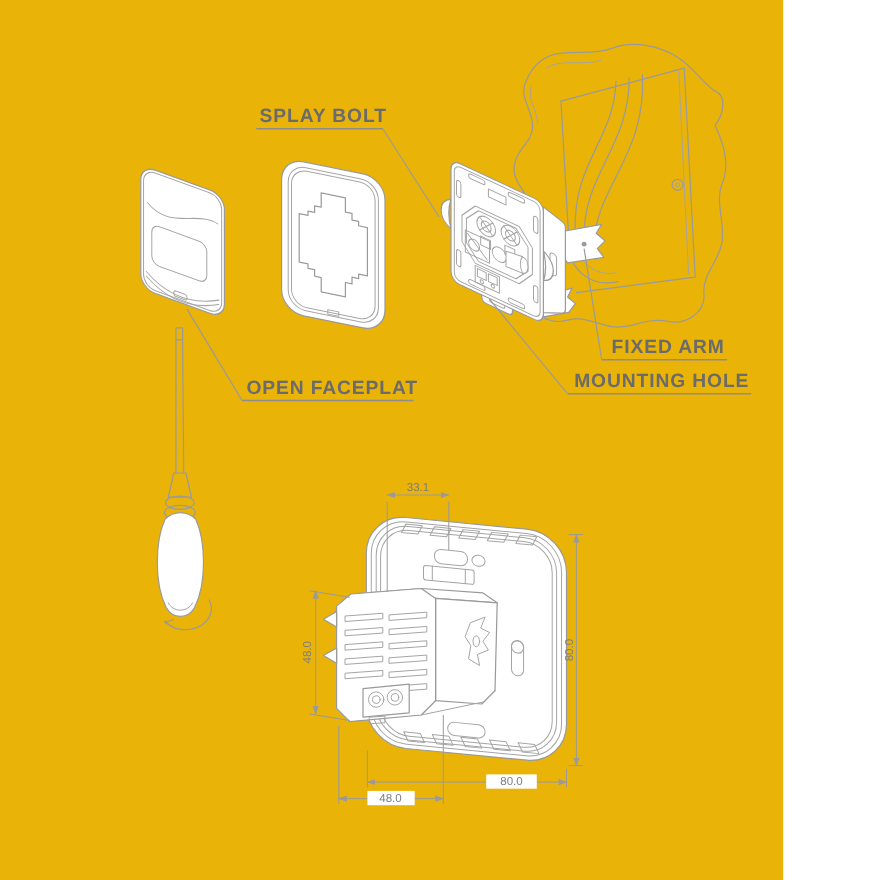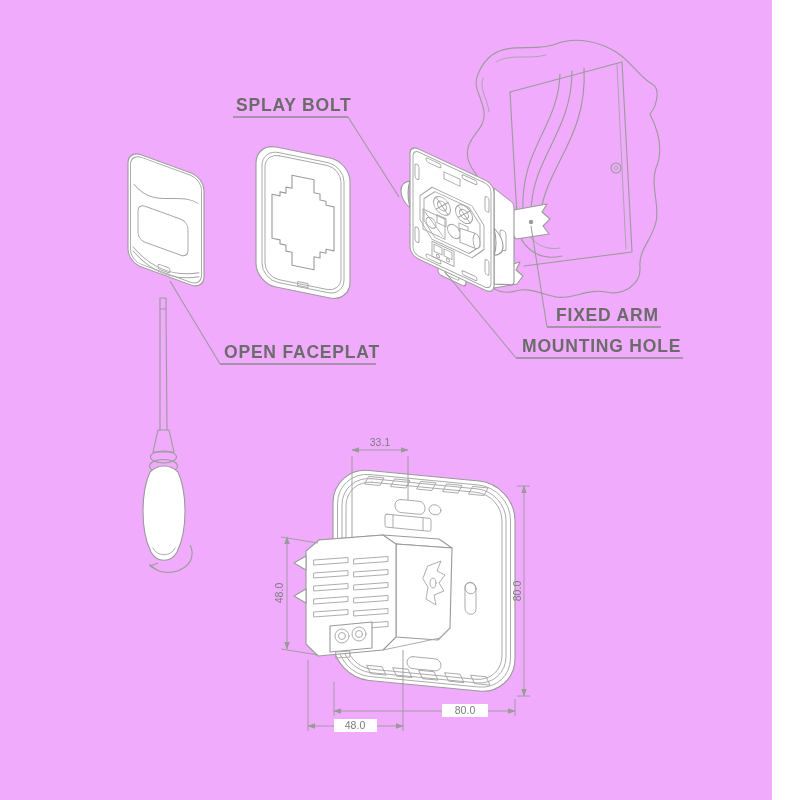--- a/index.html
+++ b/index.html
@@ -1,16 +1,16 @@
 <!DOCTYPE html>
 <html><head>
 <meta charset="utf-8">
 <style>
   html,body{margin:0;padding:0;background:#ffffff;}
-  .stage{position:relative;width:772px;height:800px;background:#f0abfc;overflow:hidden;
+  .stage{position:relative;width:712px;height:800px;background:#eab308;overflow:hidden;
          font-family:"Liberation Sans", sans-serif;}
   svg{position:absolute;left:0;top:0;}
   .ln   {fill:none;stroke:#9a9a9a;stroke-width:1.1;stroke-linecap:round;stroke-linejoin:round;}
   .lnf  {fill:#ffffff;stroke:#9a9a9a;stroke-width:1.1;stroke-linejoin:round;}
   .det  {fill:none;stroke:#a4a4a4;stroke-width:0.9;stroke-linecap:round;stroke-linejoin:round;}
   .detf {fill:#ffffff;stroke:#a4a4a4;stroke-width:0.9;stroke-linejoin:round;}
   .dim  {fill:none;stroke:#9a9a9a;stroke-width:0.9;}
   .callout-text{font-family:"Liberation Sans",sans-serif;font-size:17.5px;font-weight:bold;
                 letter-spacing:0.8px;fill:#6b6b6b;}
   .dim-text{font-family:"Liberation Sans",sans-serif;font-size:10.5px;fill:#7d7d7d;}

